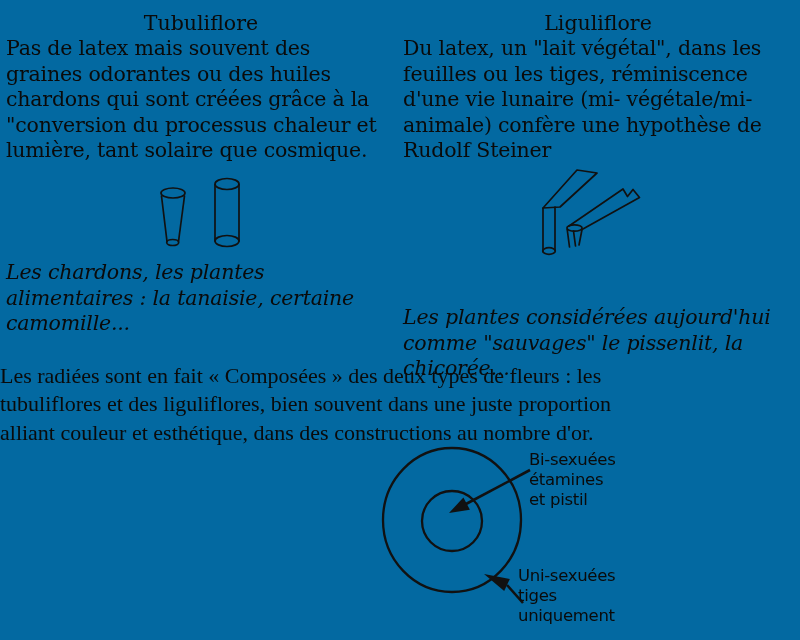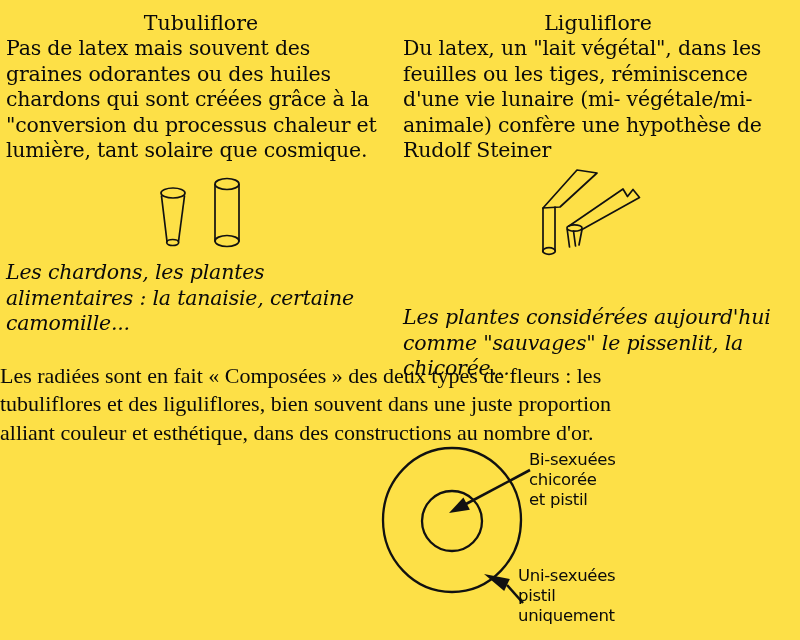--- a/index.html
+++ b/index.html
@@ -3,21 +3,21 @@
 <meta charset="utf-8">
 <style>
   html, body { margin: 0; padding: 0; }
   body {
     width: 800px; height: 640px;
     background: #ffffff;
     font-family: "DejaVu Serif", serif;
     color: #0a0a0a;
     overflow: hidden;
   }
-  .page { position: relative; width: 800px; height: 640px; background: #fde047; }
+  .page { position: relative; width: 800px; height: 640px; background: #0369a1; }
 
   .col-title {
     position: absolute; top: 10px; width: 390px;
     text-align: center;
     font-size: 20.5px; line-height: 26px;
     white-space: pre;
   }
   .col-title.left  { left: 6px; }
   .col-title.right { left: 403px; }
 
@@ -132,19 +132,19 @@
     <circle class="ring" cx="82" cy="81" r="30"></circle>
 
     <line class="shaft" x1="160" y1="30" x2="96" y2="64"></line>
     <polygon class="head" points="79,73 93.4,57.4 99.9,69.8"></polygon>
 
     <line class="shaft" x1="153" y1="163" x2="137" y2="145"></line>
     <polygon class="head" points="114,134 139.8,139.1 134.2,150.9"></polygon>
   </svg>
 
   <div class="diagram-label inner">Bi-sexuées
-chicorée
+étamines
 et pistil</div>
   <div class="diagram-label outer">Uni-sexuées
-pistil
+tiges
 uniquement</div>
 
 </div>
 
 </body></html>

